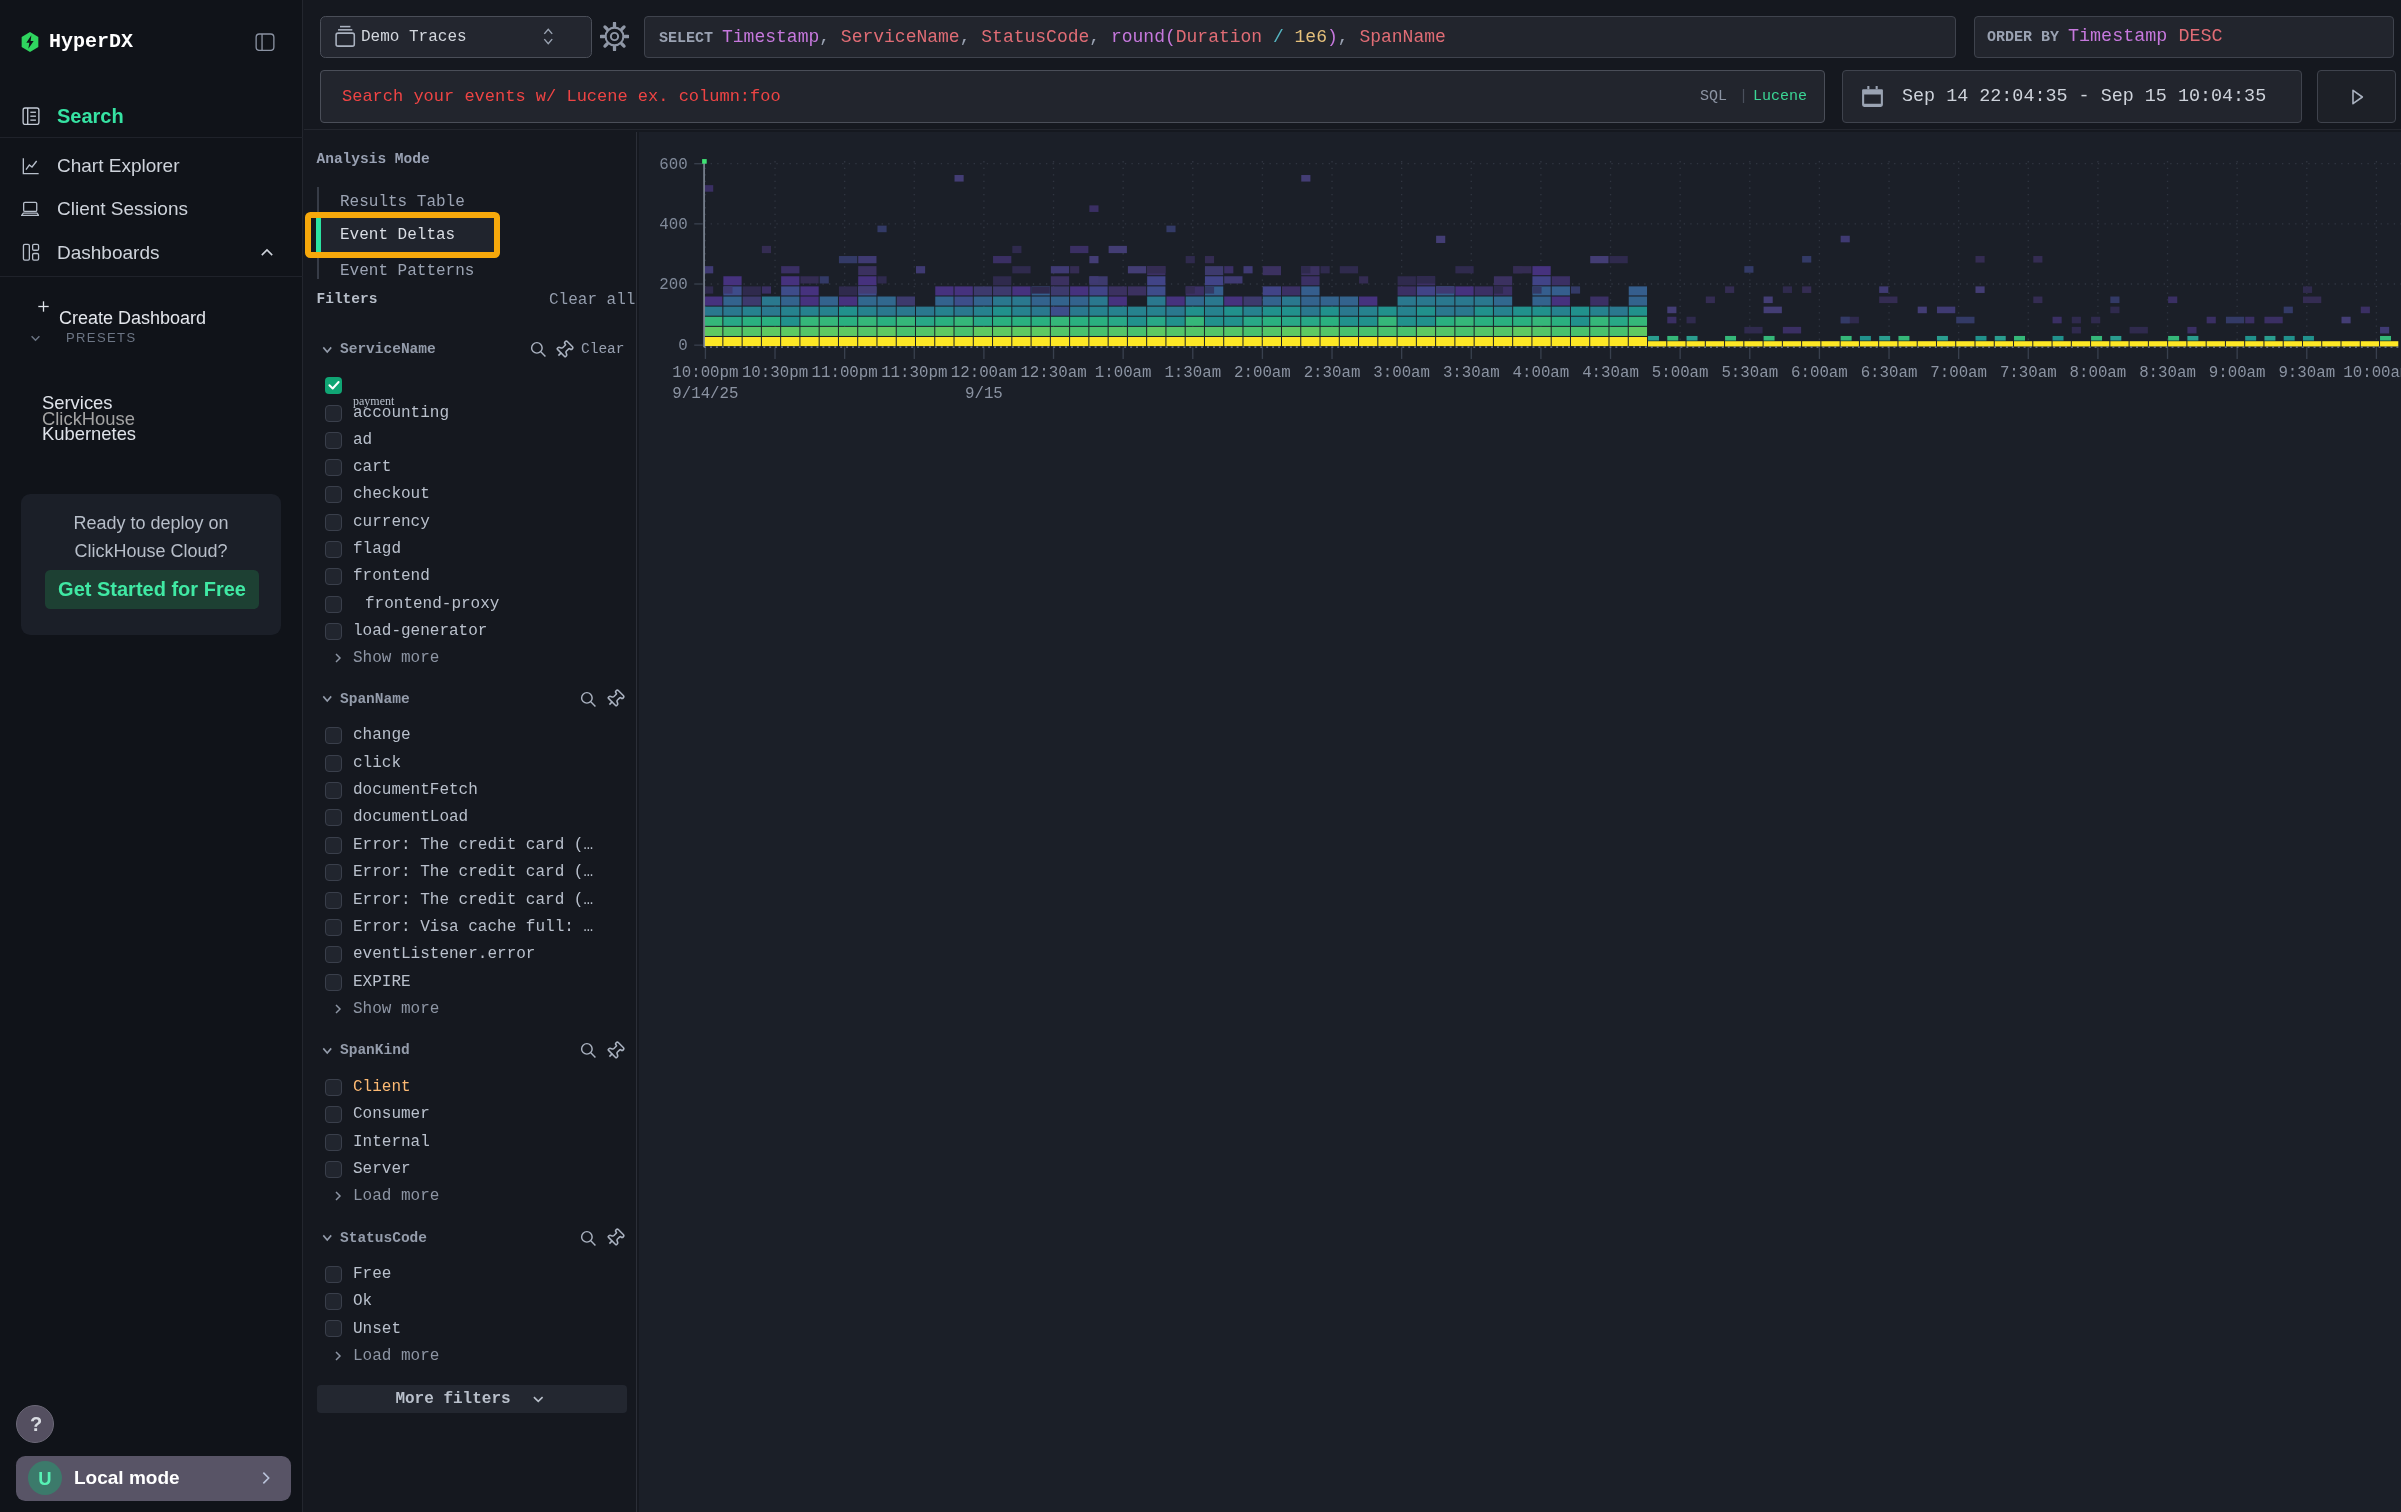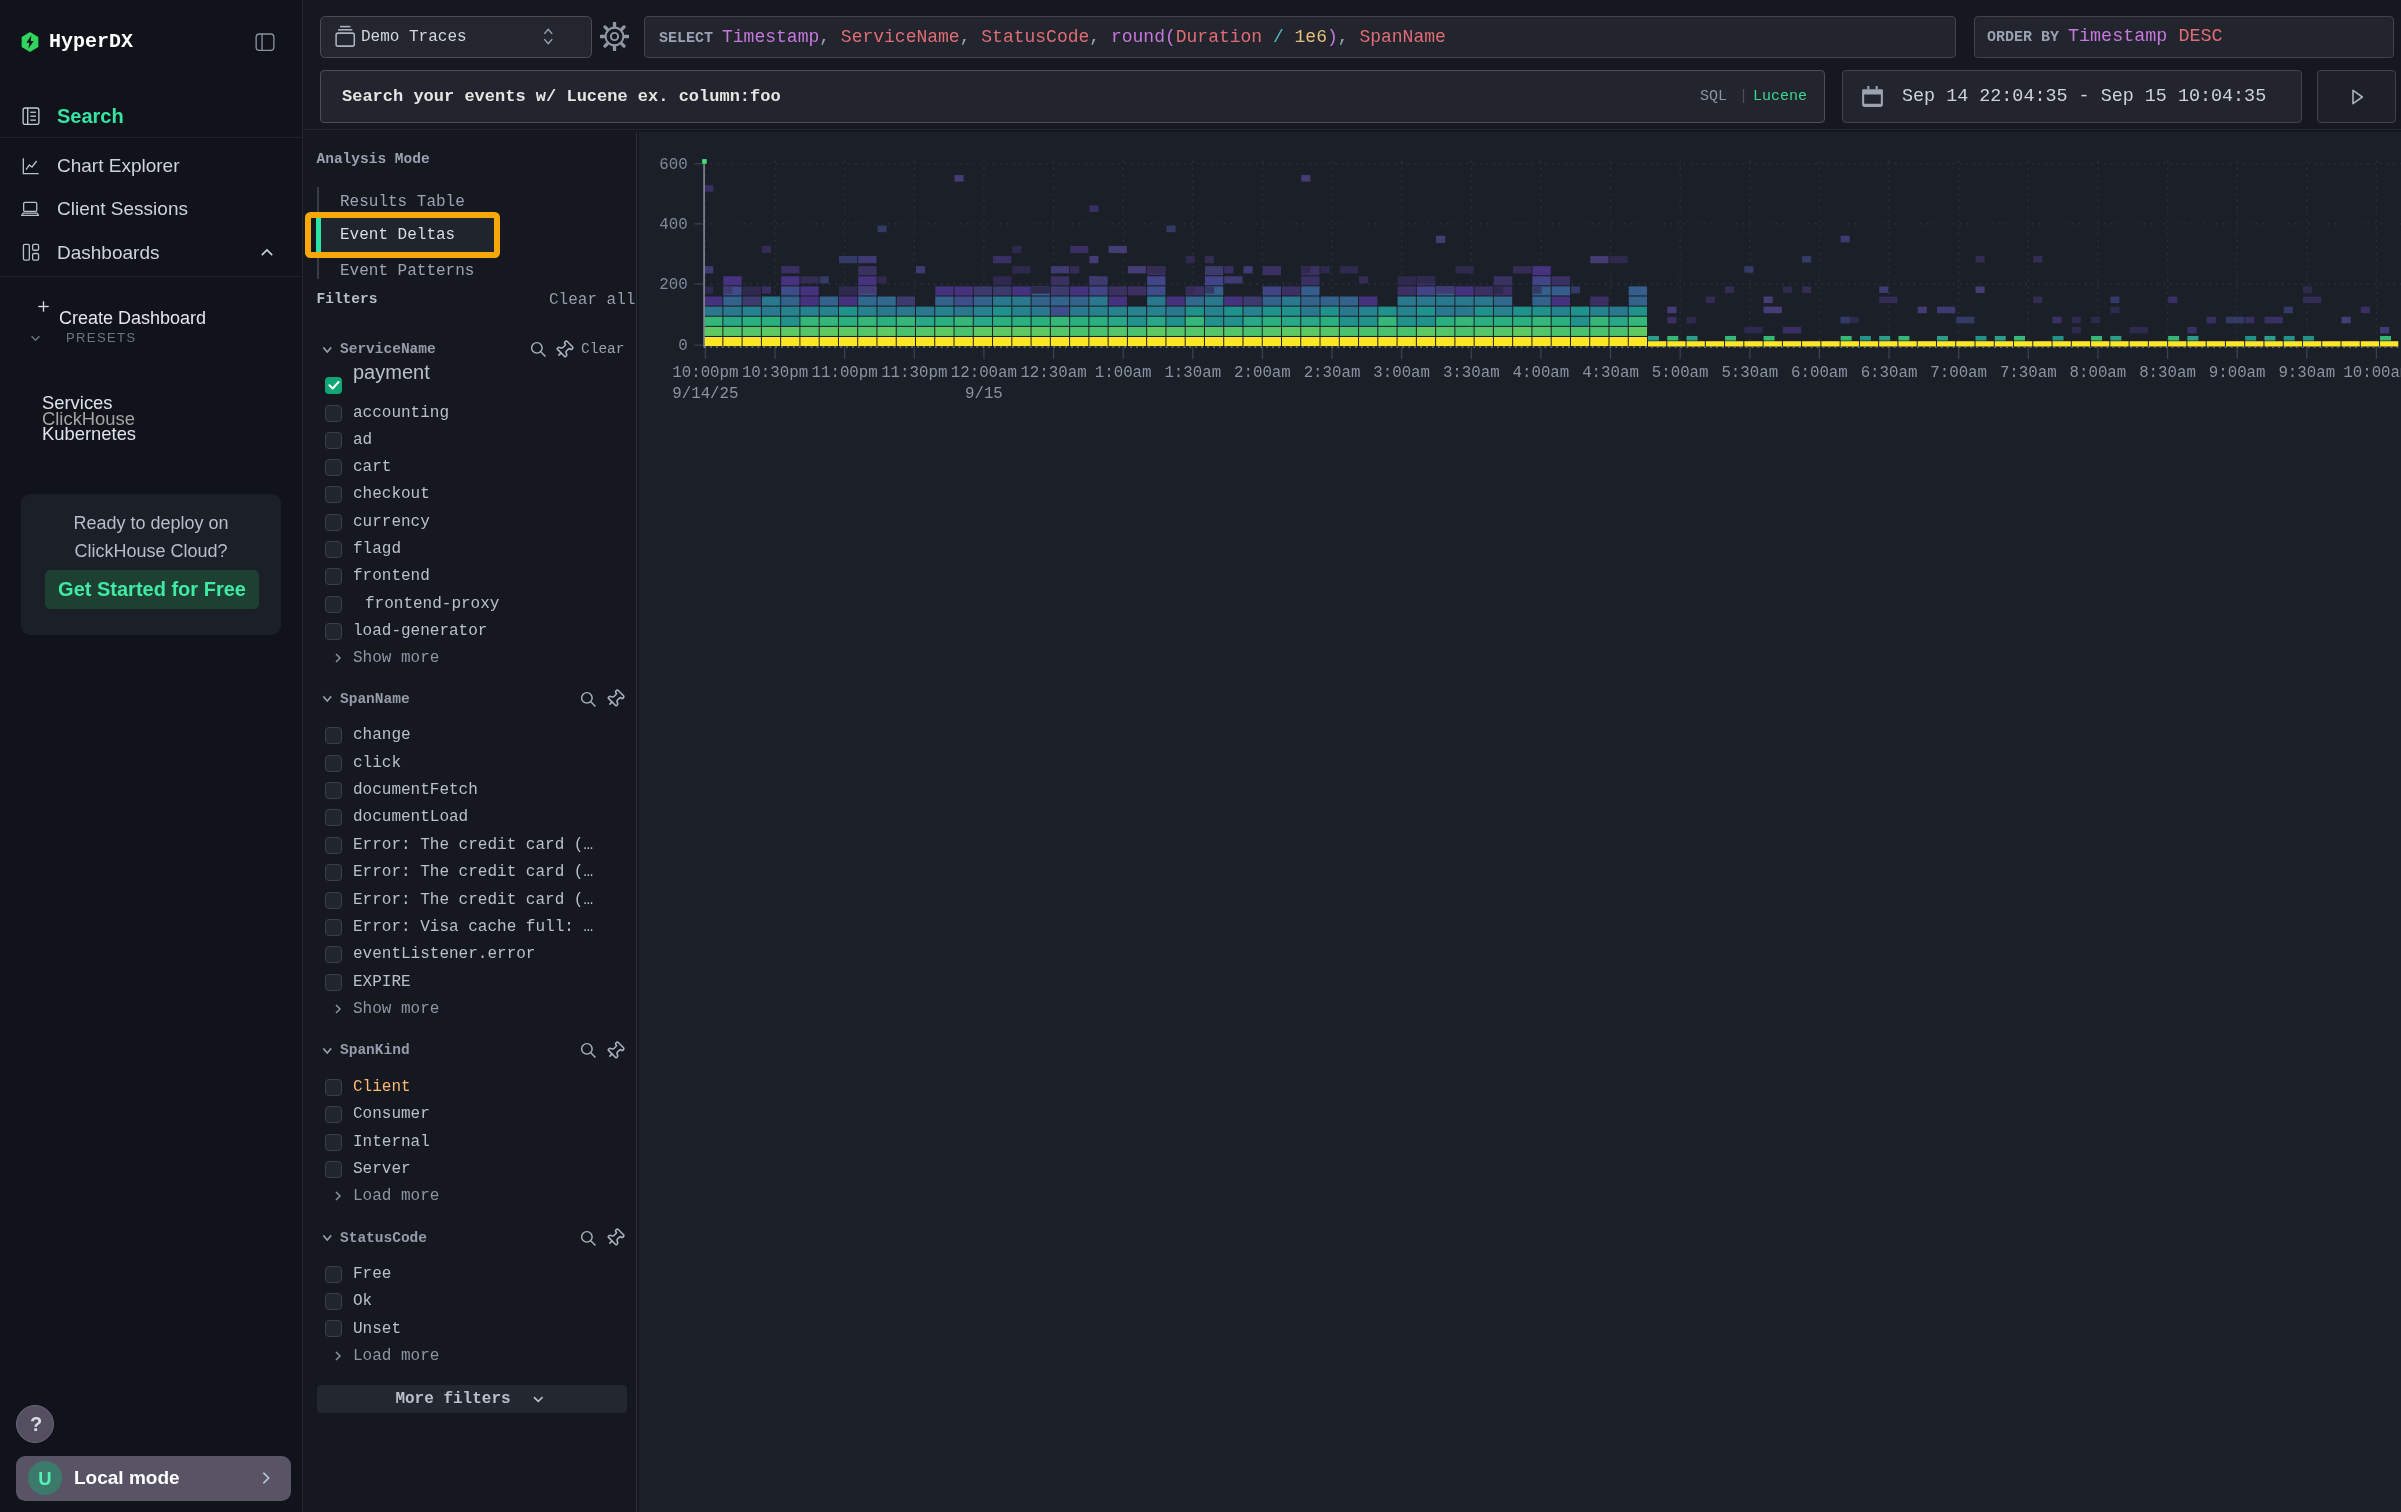--- a/index.html
+++ b/index.html
@@ -96,21 +96,21 @@
         <line x1="11.0" y1="11.0" x2="7.5" y2="7.5"></line>
         <line x1="22.0" y1="6.5" x2="22.0" y2="1.5"></line>
         <line x1="33.0" y1="11.0" x2="36.5" y2="7.5"></line>
       </g>
 </svg>
     <div style="position:absolute;left:340px;top:16px;width:1312px;height:42px;background:#22252d;border:1.3px solid #3f434d;border-radius:4px"></div>
 <div style="position:absolute;top:26px;font-family:'Liberation Mono',monospace;font-size:18px;line-height:22.4px;color:#9aa2b2;white-space:pre;left:355px;"><span style="color:#9aa2b2;font-weight:bold;font-size:15px">SELECT </span><span style="color:#c678dd">Timestamp</span><span style="color:#9aa2b2">, </span><span style="color:#e06c75">ServiceName</span><span style="color:#9aa2b2">, </span><span style="color:#e06c75">StatusCode</span><span style="color:#9aa2b2">, </span><span style="color:#c678dd">round(</span><span style="color:#e06c75">Duration</span><span style="color:#56b6c2"> / </span><span style="color:#e5c07b">1e6</span><span style="color:#c678dd">)</span><span style="color:#9aa2b2">, </span><span style="color:#e06c75">SpanName</span></div>
 <div style="position:absolute;left:1670px;top:16px;width:420px;height:42px;background:#22252d;border:1.3px solid #3f434d;border-radius:4px"></div>
 <div style="position:absolute;top:25px;font-family:'Liberation Mono',monospace;font-size:18.4px;line-height:23px;color:#9aa2b2;white-space:pre;left:1683px;"><span style="color:#9aa2b2;font-weight:bold;font-size:15px">ORDER BY </span><span style="color:#c678dd">Timestamp</span><span style="color:#e06c75"> DESC</span></div>
 <div style="position:absolute;left:16px;top:70px;width:1505px;height:53px;background:#22252d;border:1.3px solid #4a4e58;border-radius:4px"></div>
-<div style="position:absolute;top:86px;font-family:'Liberation Mono',monospace;font-size:17px;line-height:21px;color:#e5e5e5;white-space:pre;left:38px;font-weight:bold;">Search your events w/ Lucene ex. column:foo</div>
+<div style="position:absolute;top:86px;font-family:'Liberation Mono',monospace;font-size:17px;line-height:21px;color:#ef4444;white-space:pre;left:38px;">Search your events w/ Lucene ex. column:foo</div>
 <div style="position:absolute;top:87px;font-family:'Liberation Mono',monospace;font-size:15px;line-height:19px;color:#8c94a3;white-space:pre;left:1396px;">SQL</div>
 <div style="position:absolute;top:87px;font-family:'Liberation Mono',monospace;font-size:15px;line-height:19px;color:#4a505c;white-space:pre;left:1435px;">|</div>
 <div style="position:absolute;top:87px;font-family:'Liberation Mono',monospace;font-size:15px;line-height:19px;color:#3bd695;white-space:pre;left:1449px;">Lucene</div>
 <div style="position:absolute;left:1538px;top:70px;width:460px;height:53px;background:#22252d;border:1.3px solid #3f434d;border-radius:4px"></div>
 <svg class="abs" style="left:1556px;top:84px" width="25" height="25" viewBox="0 0 24 24" fill="#9aa3b2">
 <path d="M7 2 h2 v3 H7 Z M15 2 h2 v3 h-2 Z"></path>
 <path d="M3 5 h18 a1 1 0 0 1 1 1 v14 a2 2 0 0 1 -2 2 H4 a2 2 0 0 1 -2-2 V6 a1 1 0 0 1 1-1 Z M4 10 v9 h16 v-9 Z" fill-rule="evenodd"></path>
 </svg>
     <div style="position:absolute;top:85px;font-family:'Liberation Mono',monospace;font-size:18.4px;line-height:23px;color:#ced3db;white-space:pre;left:1598px;">Sep 14 22:04:35 - Sep 15 10:04:35</div>
 <div style="position:absolute;left:2013px;top:70px;width:79px;height:53px;background:#1d2027;border:1.3px solid #3f434d;border-radius:4px"></div>
@@ -141,21 +141,21 @@
 <g transform="rotate(45 12 12)">
         <path d="M12 16.5 v5"></path>
 <path d="M9 10.76a2 2 0 0 1-1.11 1.79l-1.78.9A2 2 0 0 0 5 15.24V16a1 1 0 0 0 1 1h12a1 1 0 0 0 1-1v-.76a2 2 0 0 0-1.11-1.79l-1.78-.9A2 2 0 0 1 15 10.76V7a1 1 0 0 1 1-1 2 2 0 0 0 0-4H8a2 2 0 0 0 0 4 1 1 0 0 1 1 1z"></path>
       </g>
     </svg>
     <div style="position:absolute;top:208px;font-family:'Liberation Mono',monospace;font-size:14.5px;line-height:18.4px;color:#98a0b0;white-space:pre;left:277px;">Clear</div>
 <div style="position:absolute;left:21px;top:245px;width:17px;height:17px;background:#10a574;border-radius:4px"></div>
 <svg class="abs" style="left:24px;top:248px" width="12" height="10.5" viewBox="0 0 18 16" fill="none" stroke="#fff" stroke-width="3" stroke-linecap="round" stroke-linejoin="round">
       <path d="M2 8 L7 13 L16 3"></path>
     </svg>
-    <div style="position:absolute;top:230px;font-family:Liberation Sans, sans-serif;font-size:20px;line-height:20px;color:#b9c0cc;white-space:pre;left:49px;">payment</div>
+    <div style="position:absolute;top:259px;font-family:Liberation Serif, serif;font-size:12px;line-height:20px;color:#b9c0cc;white-space:pre;left:49px;">payment</div>
 <div style="position:absolute;left:21px;top:273px;width:17px;height:17px;background:#21252e;border:1.3px solid #3a3f4b;border-radius:4px"></div>
 <div style="position:absolute;top:271px;font-family:'Liberation Mono',monospace;font-size:16px;line-height:20px;color:#b9c0cc;white-space:pre;left:49px;">accounting</div>
 <div style="position:absolute;left:21px;top:300px;width:17px;height:17px;background:#21252e;border:1.3px solid #3a3f4b;border-radius:4px"></div>
 <div style="position:absolute;top:298px;font-family:'Liberation Mono',monospace;font-size:16px;line-height:20px;color:#b9c0cc;white-space:pre;left:49px;">ad</div>
 <div style="position:absolute;left:21px;top:327px;width:17px;height:17px;background:#21252e;border:1.3px solid #3a3f4b;border-radius:4px"></div>
 <div style="position:absolute;top:325px;font-family:'Liberation Mono',monospace;font-size:16px;line-height:20px;color:#b9c0cc;white-space:pre;left:49px;">cart</div>
 <div style="position:absolute;left:21px;top:354px;width:17px;height:17px;background:#21252e;border:1.3px solid #3a3f4b;border-radius:4px"></div>
 <div style="position:absolute;top:352px;font-family:'Liberation Mono',monospace;font-size:16px;line-height:20px;color:#b9c0cc;white-space:pre;left:49px;">checkout</div>
 <div style="position:absolute;left:21px;top:382px;width:17px;height:17px;background:#21252e;border:1.3px solid #3a3f4b;border-radius:4px"></div>
 <div style="position:absolute;top:380px;font-family:'Liberation Mono',monospace;font-size:16px;line-height:20px;color:#b9c0cc;white-space:pre;left:49px;">currency</div>

